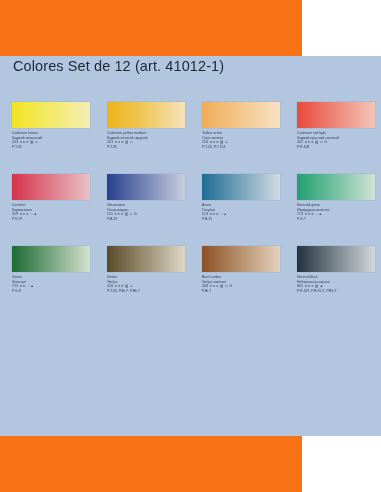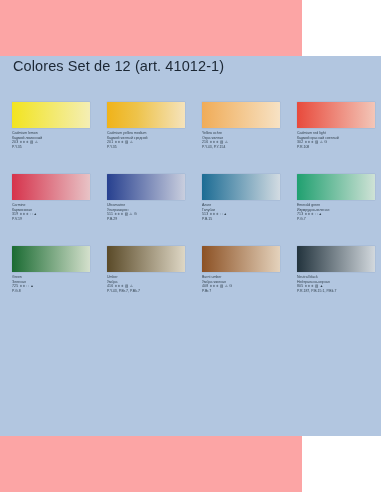--- a/index.html
+++ b/index.html
@@ -10,21 +10,21 @@
     width: 381px;
     height: 492px;
     background: #ffffff;
     font-family: "Liberation Sans", sans-serif;
     overflow: hidden;
   }
   #page {
     position: relative;
     width: 302px;
     height: 492px;
-    background: #fca5a5;
+    background: #f97316;
   }
   #panel {
     position: absolute;
     left: 0;
     top: 56px;
     width: 381px;
     height: 380px;
     background: #b2c6e0;
   }
   #panel-title {

